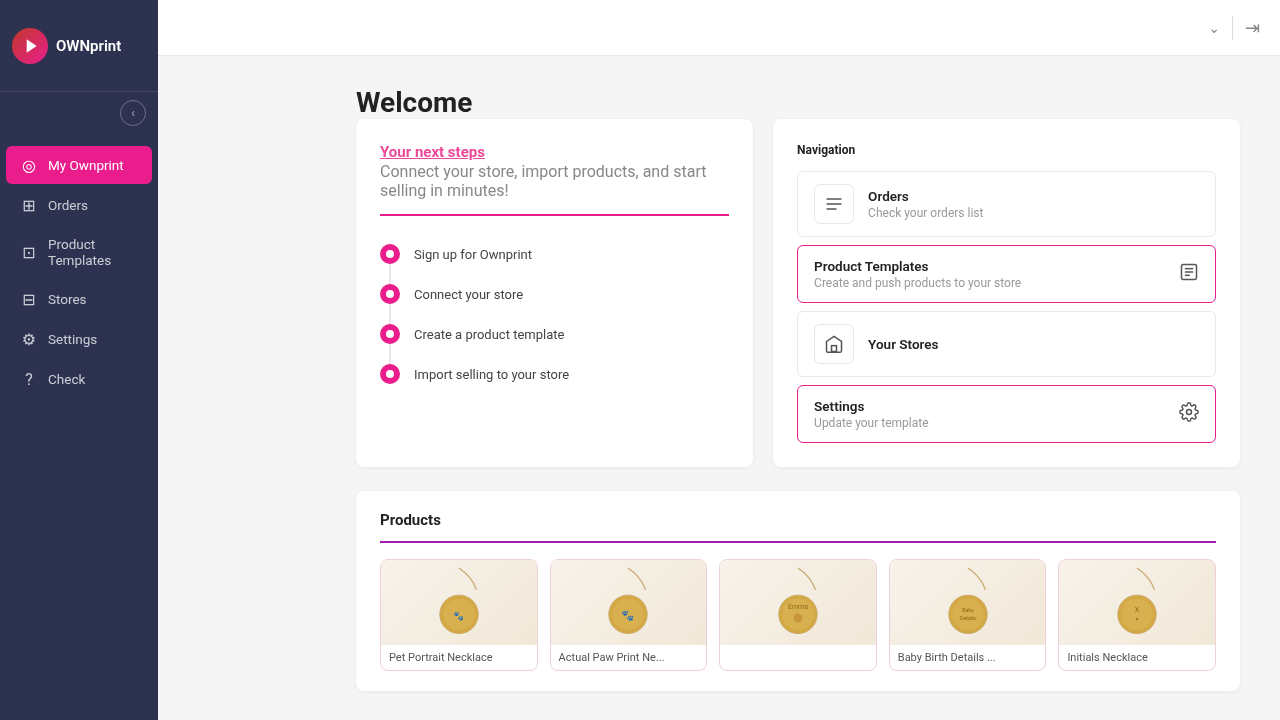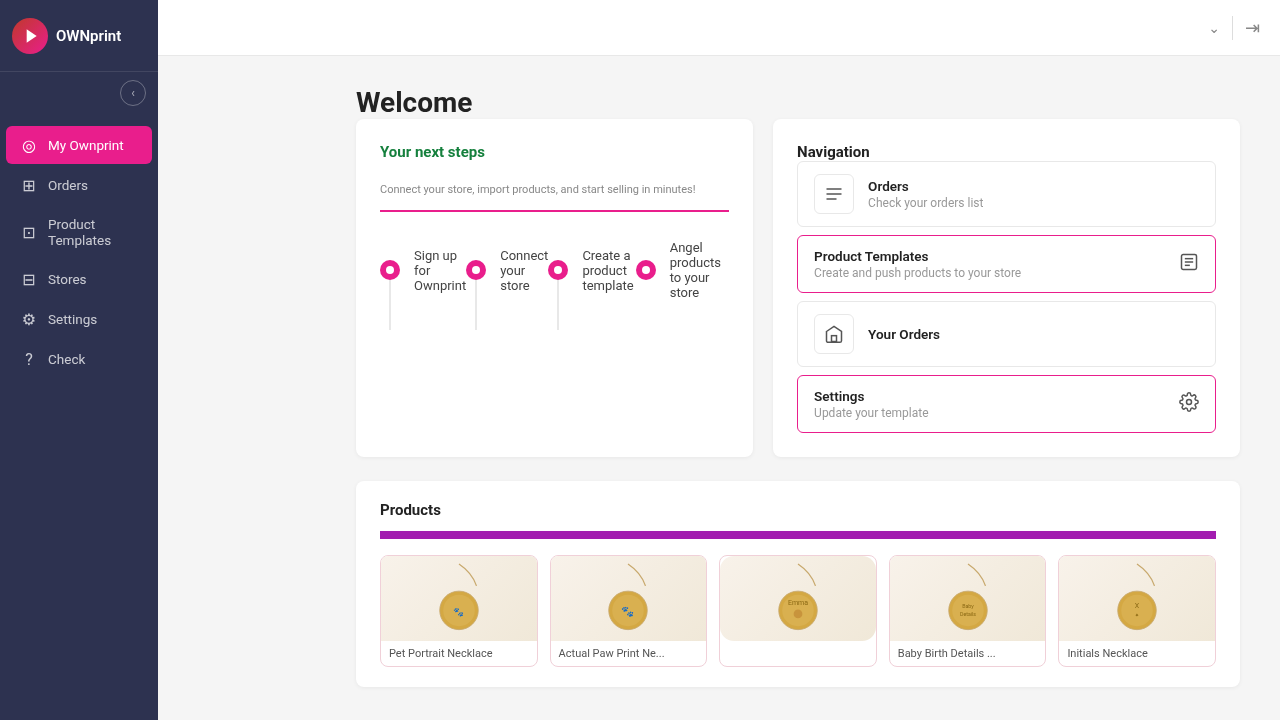--- a/index.html
+++ b/index.html
@@ -12,21 +12,21 @@
       display: flex;
       flex-direction: column;
       flex-shrink: 0;
       height: 100%;
     }
     .sidebar-logo {
       display: flex;
       align-items: center;
       padding: 16px 12px;
       border-bottom: 1px solid rgba(255,255,255,0.1);
-      height: 72px;
+      height: 92px;
     }
     .logo-icon {
       width: 36px;
       height: 36px;
       background: linear-gradient(135deg, #c0392b, #e91e8c);
       border-radius: 50%;
       display: flex;
       align-items: center;
       justify-content: center;
       margin-right: 8px;
@@ -119,31 +119,32 @@
     .next-steps-card {
       background: white;
       border-radius: 8px;
       padding: 24px;
       flex: 1;
       box-shadow: 0 1px 4px rgba(0,0,0,0.06);
     }
     .next-steps-title {
       font-size: 15px;
       font-weight: 700;
-      color: #15803d;
-      margin-bottom: 22px;
+      color: #ec4899;
+      margin-bottom: 1px;
+      text-decoration: underline;
     }
     .next-steps-subtitle {
-      font-size: 11px;
+      font-size: 16px;
       color: #888;
       margin-bottom: 18px;
       padding-bottom: 14px;
       border-bottom: 2px solid #e91e8c;
     }
-    .steps-list { display: flex; flex-direction: row; gap: 0; }
+    .steps-list { display: flex; flex-direction: column; gap: 0; }
     .step-item {
       display: flex;
       align-items: center;
       gap: 14px;
       padding: 10px 0;
       position: relative;
     }
     .step-item:not(:last-child)::after {
       content: '';
       position: absolute;
@@ -174,23 +175,24 @@
 
     
     .nav-card {
       background: white;
       border-radius: 8px;
       padding: 24px;
       flex: 1.2;
       box-shadow: 0 1px 4px rgba(0,0,0,0.06);
     }
     .nav-card-title {
-      font-size: 15px;
+      font-size: 12px;
       font-weight: 700;
       color: #222;
+      margin-bottom: 14px;
     }
     .nav-items { display: flex; flex-direction: column; gap: 8px; }
     .nav-item {
       display: flex;
       align-items: center;
       gap: 14px;
       padding: 12px 16px;
       border-radius: 6px;
       border: 1.5px solid #e8e8e8;
       cursor: pointer;
@@ -220,38 +222,38 @@
       background: white;
       border-radius: 8px;
       padding: 20px 24px;
       box-shadow: 0 1px 4px rgba(0,0,0,0.06);
     }
     .products-title {
       font-size: 15px;
       font-weight: 700;
       color: #222;
       padding-bottom: 12px;
-      border-bottom: 8px solid #a21caf;
+      border-bottom: 2px solid #a21caf;
       margin-bottom: 16px;
     }
     .products-grid {
       display: flex;
       gap: 12px;
     }
     .product-card {
       flex: 1;
       border: 1.5px solid #f0d0d8;
       border-radius: 8px;
       overflow: hidden;
       cursor: pointer;
       transition: border-color 0.15s;
     }
     .product-img-1 { background: linear-gradient(135deg, #f5e6d3, #e8d5c4); }
     .product-img-2 { background: linear-gradient(135deg, #f5e6d3, #e8d5c4); }
-    .product-img-3 { background: linear-gradient(135deg, #f5e6d3, #e8d5c4); border-radius: 14px; }
+    .product-img-3 { background: linear-gradient(135deg, #f5e6d3, #e8d5c4); }
     .product-img-4 { background: linear-gradient(135deg, #f5e6d3, #e8d5c4); }
     .product-img-5 { background: linear-gradient(135deg, #f5e6d3, #e8d5c4); }
     .product-name {
       font-size: 11px;
       color: #555;
       padding: 6px 8px;
       white-space: nowrap;
       overflow: hidden;
       text-overflow: ellipsis;
     }
@@ -341,21 +343,21 @@
         <div class="step-item">
           <div class="step-dot">
               <div class="step-dot-inner"></div>
             </div>
           <span class="step-text">Create a product template</span>
         </div>
         <div class="step-item">
           <div class="step-dot">
               <div class="step-dot-inner"></div>
             </div>
-          <span class="step-text">Angel products to your store</span>
+          <span class="step-text">Import selling to your store</span>
         </div>
       </div>
     </div>
 
     <div class="nav-card">
       <div class="nav-card-title">Navigation</div>
       <div class="nav-items">
 
         <div class="nav-item">
           <div class="nav-item-icon-box">
@@ -387,21 +389,21 @@
         </div>
 
         <div class="nav-item">
           <div class="nav-item-icon-box">
             <svg width="20" height="20" viewBox="0 0 24 24" fill="none" stroke="#555" stroke-width="1.8">
               <path d="M3 9l9-6 9 6v11a2 2 0 01-2 2H5a2 2 0 01-2-2z"></path>
                 <rect x="9" y="14" width="6" height="7"></rect>
             </svg>
           </div>
           <div class="nav-item-content">
-            <div class="nav-item-label">Your Orders</div>
+            <div class="nav-item-label">Your Stores</div>
           </div>
         </div>
 
         <div class="nav-item highlighted">
           <div class="nav-item-content">
             <div class="nav-item-label">Settings</div>
             <div class="nav-item-desc">Update your template</div>
           </div>
           <div class="nav-item-icon-right">
             <svg width="20" height="20" viewBox="0 0 24 24" fill="none" stroke="#555" stroke-width="1.8">

